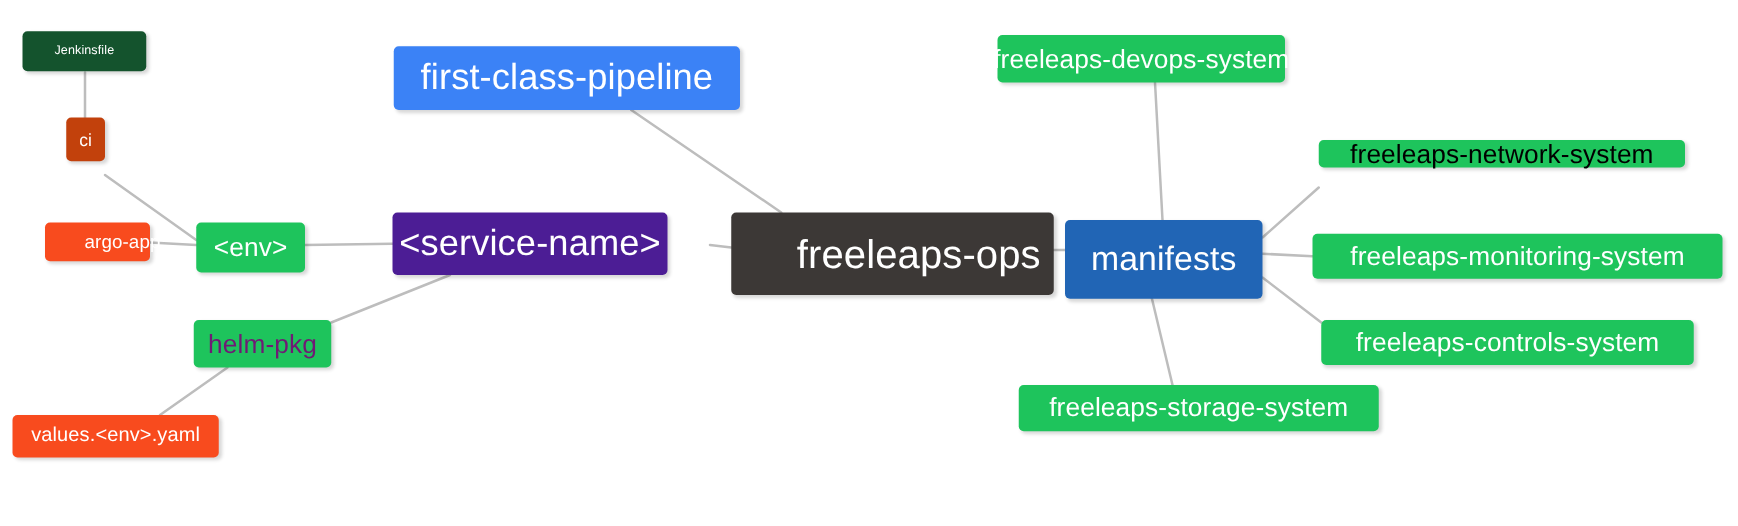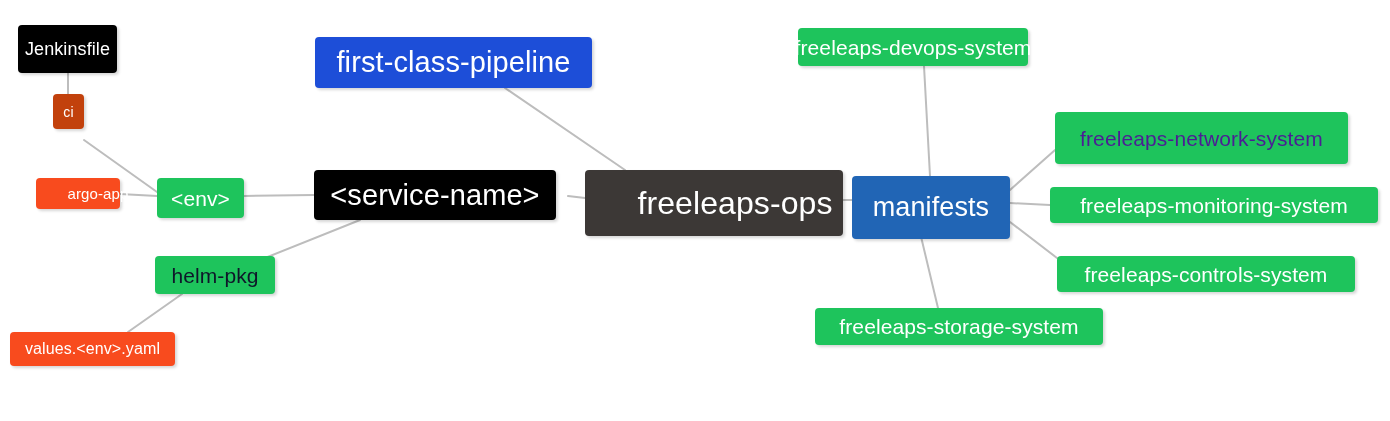--- a/index.html
+++ b/index.html
@@ -52,29 +52,29 @@
       <line x1="505" y1="88" x2="625" y2="170" stroke="#bdbdbd" stroke-width="2" stroke-linecap="round"></line>
       <line x1="568" y1="196" x2="585" y2="198" stroke="#bdbdbd" stroke-width="2" stroke-linecap="round"></line>
       <line x1="843" y1="200" x2="852" y2="200" stroke="#bdbdbd" stroke-width="2" stroke-linecap="round"></line>
       <line x1="924" y1="66" x2="930" y2="176" stroke="#bdbdbd" stroke-width="2" stroke-linecap="round"></line>
       <line x1="1055" y1="150" x2="1010" y2="190" stroke="#bdbdbd" stroke-width="2" stroke-linecap="round"></line>
       <line x1="1050" y1="205" x2="1010" y2="203" stroke="#bdbdbd" stroke-width="2" stroke-linecap="round"></line>
       <line x1="1057" y1="258" x2="1010" y2="222" stroke="#bdbdbd" stroke-width="2" stroke-linecap="round"></line>
       <line x1="938" y1="308" x2="918" y2="224" stroke="#bdbdbd" stroke-width="2" stroke-linecap="round"></line>
     </svg>
   <div id="node-layer">
-      <div class="node" style="left: 18px; top: 25px; width: 99px; height: 48px; background: #000000; font-size: 18px; color: rgb(255, 255, 255);">Jenkinsfile</div>
+      <div class="node" style="left: 18px; top: 25px; width: 99px; height: 32px; background: #14532d; font-size: 10px; color: rgb(255, 255, 255);">Jenkinsfile</div>
       <div class="node" style="left: 53px; top: 94px; width: 31px; height: 35px; background: #c2410c; font-size: 14px; color: rgb(255, 255, 255);">ci</div>
       <div class="node" style="left: 36px; top: 178px; width: 84px; height: 31px; background: rgb(248, 75, 30); font-size: 15px; color: rgb(255, 255, 255); padding-left: 40px;">argo-app</div>
       <div class="node" style="left: 157px; top: 178px; width: 87px; height: 40px; background: rgb(30, 196, 92); font-size: 21px; color: rgb(255, 255, 255);">&lt;env&gt;</div>
-      <div class="node" style="left: 155px; top: 256px; width: 120px; height: 38px; background: rgb(30, 196, 92); font-size: 21px; color: #0f172a;">helm-pkg</div>
+      <div class="node" style="left: 155px; top: 256px; width: 110px; height: 38px; background: rgb(30, 196, 92); font-size: 21px; color: #701a75;">helm-pkg</div>
       <div class="node" style="left: 10px; top: 332px; width: 165px; height: 34px; background: rgb(248, 75, 30); font-size: 16px; color: rgb(255, 255, 255);">values.&lt;env&gt;.yaml</div>
-      <div class="node" style="left: 315px; top: 37px; width: 277px; height: 51px; background: #1d4ed8; font-size: 29px; color: rgb(255, 255, 255);">first-class-pipeline</div>
-      <div class="node" style="left: 314px; top: 170px; width: 242px; height: 50px; background: #000000; font-size: 29px; color: rgb(255, 255, 255);">&lt;service-name&gt;</div>
+      <div class="node" style="left: 315px; top: 37px; width: 277px; height: 51px; background: #3b82f6; font-size: 29px; color: rgb(255, 255, 255);">first-class-pipeline</div>
+      <div class="node" style="left: 314px; top: 170px; width: 220px; height: 50px; background: #4c1d95; font-size: 29px; color: rgb(255, 255, 255);">&lt;service-name&gt;</div>
       <div class="node" style="left: 585px; top: 170px; width: 258px; height: 66px; background: rgb(60, 56, 54); font-size: 32px; color: rgb(255, 255, 255); padding-left: 42px;">freeleaps-ops</div>
       <div class="node" style="left: 852px; top: 176px; width: 158px; height: 63px; background: rgb(33, 101, 181); font-size: 27px; color: rgb(255, 255, 255);">manifests</div>
       <div class="node" style="left: 798px; top: 28px; width: 230px; height: 38px; background: rgb(30, 196, 92); font-size: 21px; color: rgb(255, 255, 255);">freeleaps-devops-system</div>
-      <div class="node" style="left: 1055px; top: 112px; width: 293px; height: 52px; background: rgb(30, 196, 92); font-size: 21px; color: #4c1d95;">freeleaps-network-system</div>
+      <div class="node" style="left: 1055px; top: 112px; width: 293px; height: 22px; background: rgb(30, 196, 92); font-size: 21px; color: #000000;">freeleaps-network-system</div>
       <div class="node" style="left: 1050px; top: 187px; width: 328px; height: 36px; background: rgb(30, 196, 92); font-size: 21px; color: rgb(255, 255, 255); text-align: right;">freeleaps-monitoring-system</div>
       <div class="node" style="left: 1057px; top: 256px; width: 298px; height: 36px; background: rgb(30, 196, 92); font-size: 21px; color: rgb(255, 255, 255);">freeleaps-controls-system</div>
       <div class="node" style="left: 815px; top: 308px; width: 288px; height: 37px; background: rgb(30, 196, 92); font-size: 21px; color: rgb(255, 255, 255);">freeleaps-storage-system</div>
     </div>
 </div>
 
 </body></html>

